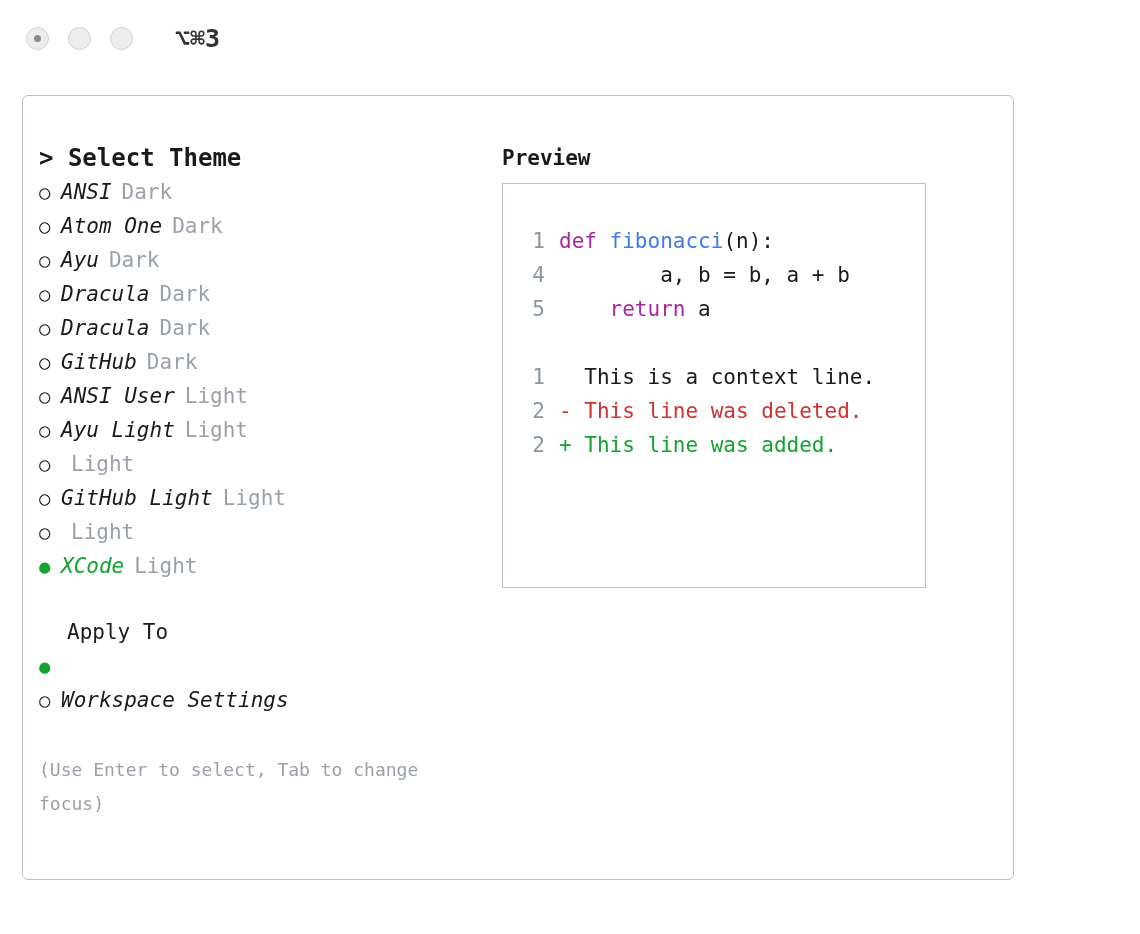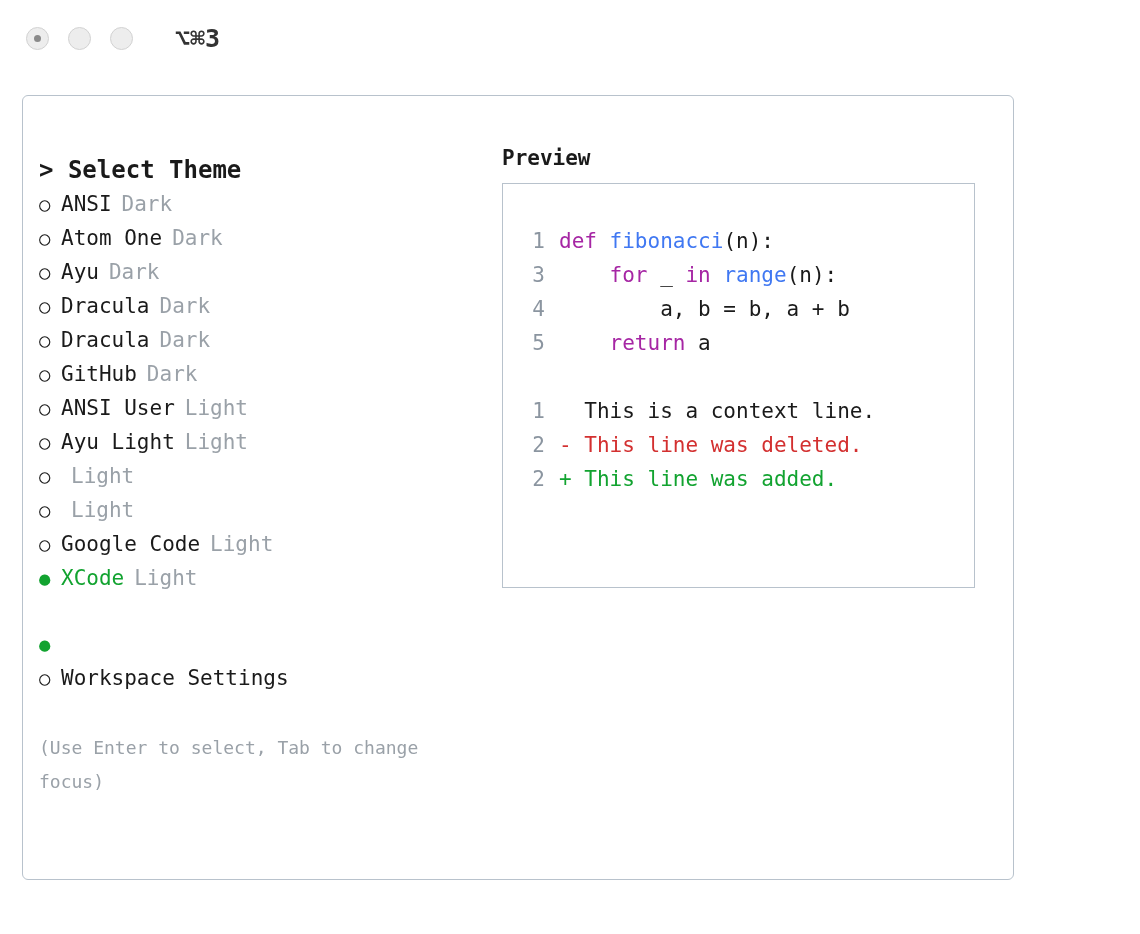--- a/index.html
+++ b/index.html
@@ -71,21 +71,20 @@
   }
 
   .cols {
     display: flex;
     padding: 45px 0 0 0;
   }
   .left-col {
     width: 465px;
     padding-left: 16px;
     box-sizing: border-box;
-    margin-top: 12px;
   }
   .right-col {
     flex: 1;
     padding-left: 14px;
     box-sizing: border-box;
   }
 
   .heading {
     font-size: 24px;
     font-weight: bold;
@@ -113,21 +112,21 @@
   .bullet {
     width: 22px;
     display: inline-block;
     flex: 0 0 22px;
     font-size: 19px;
     color: #1a1a1a;
   }
   .bullet.sel {
     color: #12a330;
   }
-  .theme-name { color: #1a1a1a; }
+  .theme-name { color: #1a1a1a; font-style: italic; }
   .theme-row.selected .theme-name { color: #12a330; }
   .theme-kind { color: #9aa1a8; margin-left: 10px; }
 
   .apply-section { margin-top: 32px; }
   .apply-title {
     font-size: 21px;
     color: #1a1a1a;
     line-height: 34px;
     padding-left: 28px;
   }
@@ -136,21 +135,21 @@
     margin-top: 36px;
     font-size: 18px;
     line-height: 34px;
     color: #9aa1a8;
     max-width: 400px;
   }
 
   
   .preview-box {
     margin-top: 8px;
-    width: 473px;
+    width: 424px;
     height: 405px;
     border: 1px solid #b8c2cc;
     box-sizing: border-box;
     background: #ffffff;
     padding: 40px 0 0 18px;
   }
   .code-line {
     font-size: 21px;
     line-height: 34px;
     white-space: pre;
@@ -193,41 +192,41 @@
         <div class="theme-list" id="theme-list">
             <div class="theme-row"><span class="bullet">○</span><span class="theme-name">ANSI</span><span class="theme-kind">Dark</span></div>
             <div class="theme-row"><span class="bullet">○</span><span class="theme-name">Atom One</span><span class="theme-kind">Dark</span></div>
             <div class="theme-row"><span class="bullet">○</span><span class="theme-name">Ayu</span><span class="theme-kind">Dark</span></div>
             <div class="theme-row"><span class="bullet">○</span><span class="theme-name">Dracula</span><span class="theme-kind">Dark</span></div>
             <div class="theme-row"><span class="bullet">○</span><span class="theme-name">Dracula</span><span class="theme-kind">Dark</span></div>
             <div class="theme-row"><span class="bullet">○</span><span class="theme-name">GitHub</span><span class="theme-kind">Dark</span></div>
             <div class="theme-row"><span class="bullet">○</span><span class="theme-name">ANSI User</span><span class="theme-kind">Light</span></div>
             <div class="theme-row"><span class="bullet">○</span><span class="theme-name">Ayu Light</span><span class="theme-kind">Light</span></div>
             <div class="theme-row"><span class="bullet">○</span><span class="theme-kind">Light</span></div>
+            <div class="theme-row"><span class="bullet">○</span><span class="theme-name">GitHub Light</span><span class="theme-kind">Light</span></div>
             <div class="theme-row"><span class="bullet">○</span><span class="theme-kind">Light</span></div>
-            <div class="theme-row"><span class="bullet">○</span><span class="theme-name">Google Code</span><span class="theme-kind">Light</span></div>
             <div class="theme-row selected"><span class="bullet sel">●</span><span class="theme-name">XCode</span><span class="theme-kind">Light</span></div>
           </div>
 
         <div class="apply-section">
+          <div class="apply-title">Apply To</div>
           <div id="apply-list">
               <div class="theme-row selected"><span class="bullet sel">●</span></div>
               <div class="theme-row"><span class="bullet">○</span><span class="theme-name">Workspace Settings</span></div>
             </div>
         </div>
 
         <div class="hint">(Use Enter to select, Tab to change focus)</div>
       </div>
 
       <div class="right-col">
         <div class="preview-heading">Preview</div>
         <div class="preview-box">
           <div id="code-block">
               <div class="code-line"><span class="ln">1</span><span class="kw">def </span><span class="fn">fibonacci</span><span class="plain">(n):</span></div>
-              <div class="code-line"><span class="ln">3</span><span class="plain">    </span><span class="kw">for</span><span class="plain"> _ </span><span class="kw">in</span><span class="plain"> </span><span class="fn">range</span><span class="plain">(n):</span></div>
               <div class="code-line"><span class="ln">4</span><span class="plain">        a, b = b, a + b</span></div>
               <div class="code-line"><span class="ln">5</span><span class="plain">    </span><span class="kw">return</span><span class="plain"> a</span></div>
             </div>
           <div class="blank-line"></div>
           <div id="diff-block">
               <div class="code-line"><span class="ln">1</span><span class="diff-ctx"> </span><span class="diff-ctx"> This is a context line.</span></div>
               <div class="code-line"><span class="ln">2</span><span class="diff-del">-</span><span class="diff-del"> This line was deleted.</span></div>
               <div class="code-line"><span class="ln">2</span><span class="diff-add">+</span><span class="diff-add"> This line was added.</span></div>
             </div>
         </div>

